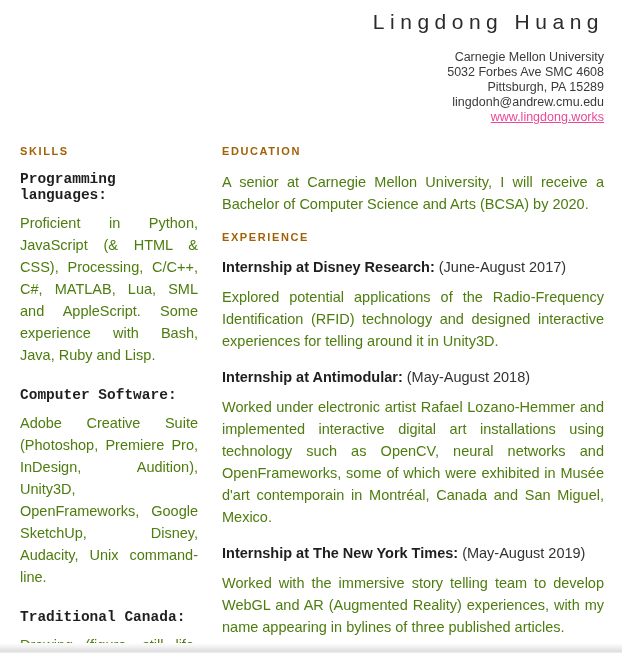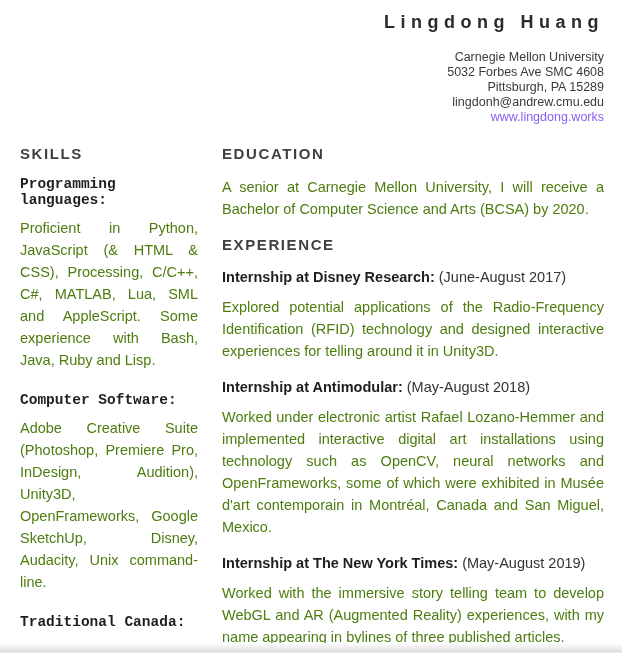--- a/index.html
+++ b/index.html
@@ -14,52 +14,53 @@
     height: 653px;
     background: #ffffff;
     overflow: hidden;
   }
   
   .header {
     padding: 10px 18px 0 0;
     text-align: right;
   }
   .name {
-    font-size: 18px;
-    font-weight: 700;
+    font-size: 21px;
+    font-weight: 400;
     letter-spacing: 5.5px;
     color: #2b2b2b;
     line-height: 24px;
     padding-left: 21px;
   }
   .contact {
     margin-top: 16px;
     font-size: 12.5px;
     line-height: 15px;
     color: #3a3a3a;
   }
   .contact-line { display: block; }
   .website-link {
-    color: #8b5cf6;
+    color: #ec4899;
+    text-decoration: underline;
     cursor: pointer;
   }
   
   .columns {
     display: flex;
     gap: 24px;
     padding: 0 18px 0 20px;
     margin-top: 20px;
   }
   .left-col { width: 178px; flex: 0 0 178px; }
   .right-col { flex: 1; min-width: 0; }
   .section-heading {
-    font-size: 15px;
+    font-size: 11px;
     font-weight: 700;
     letter-spacing: 1.6px;
-    color: #404040;
+    color: #a16207;
     margin-bottom: 14px;
   }
   .group-title {
     font-size: 14.5px;
     font-weight: 700;
     color: #1f1f1f;
     margin-bottom: 9px;
     font-family: Liberation Mono, monospace;
   }
   .body-text {

